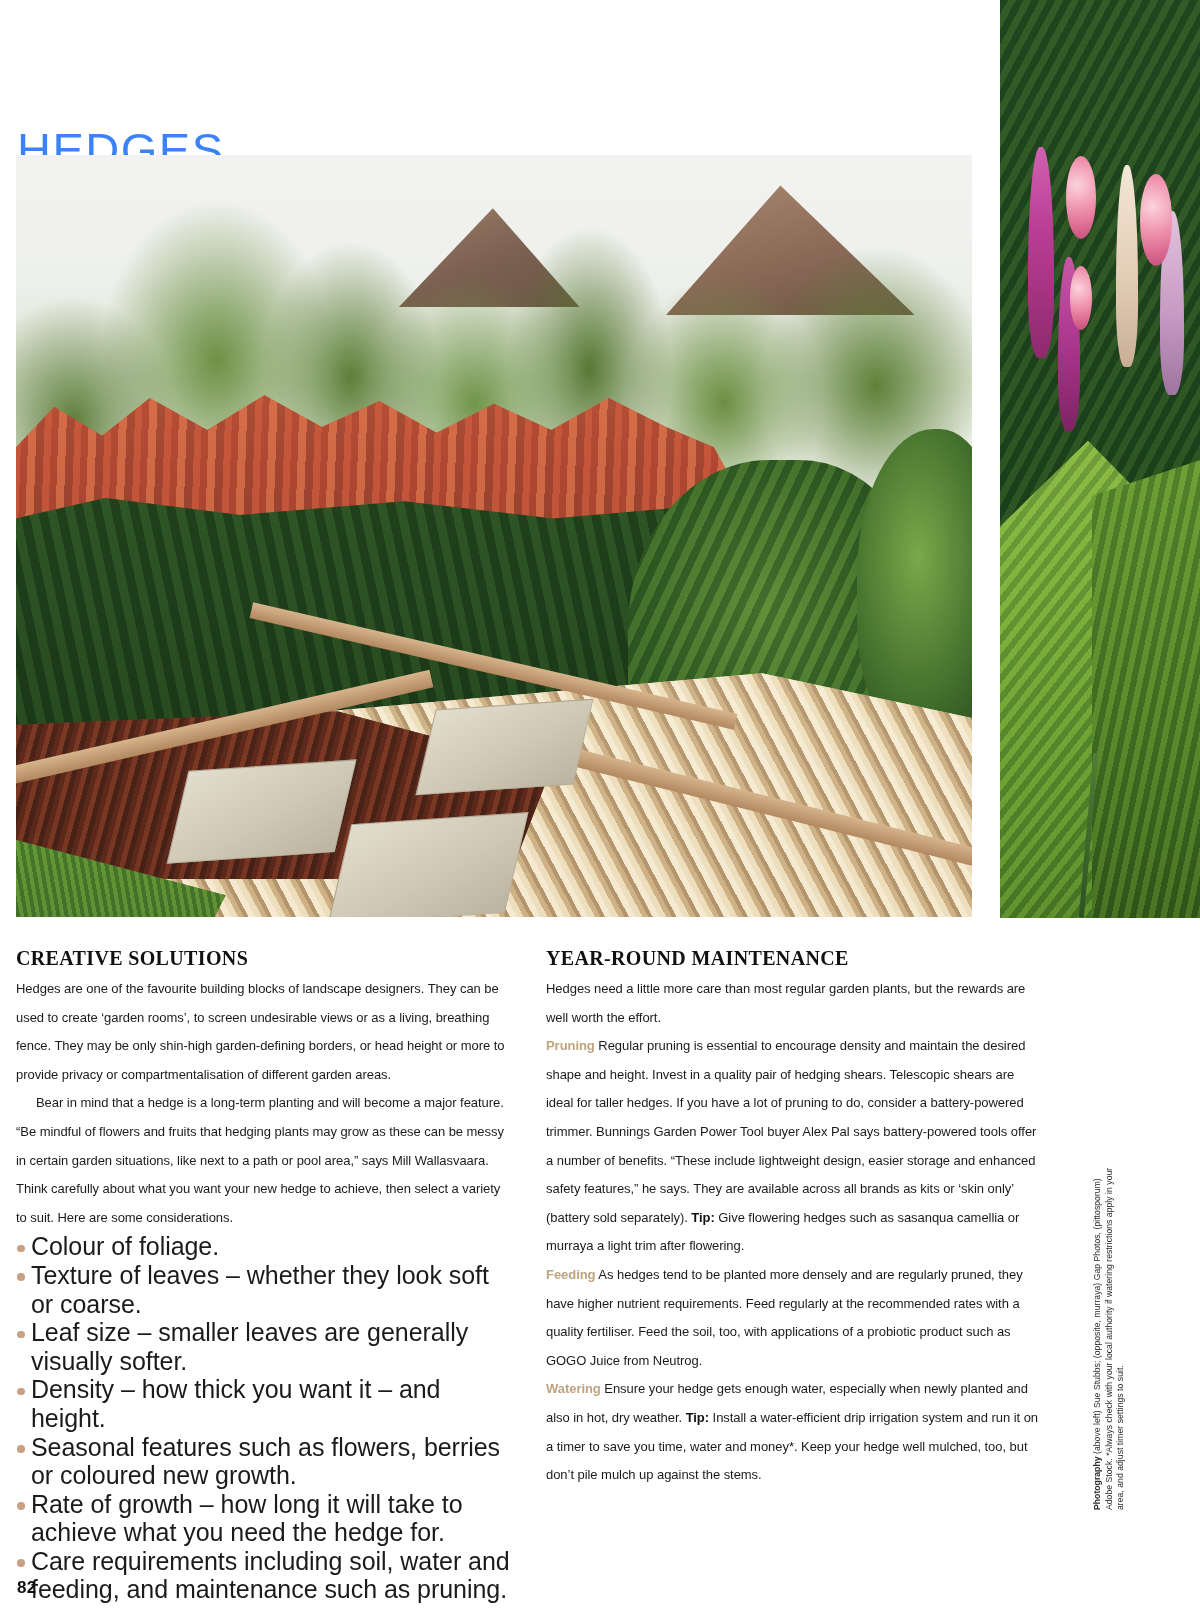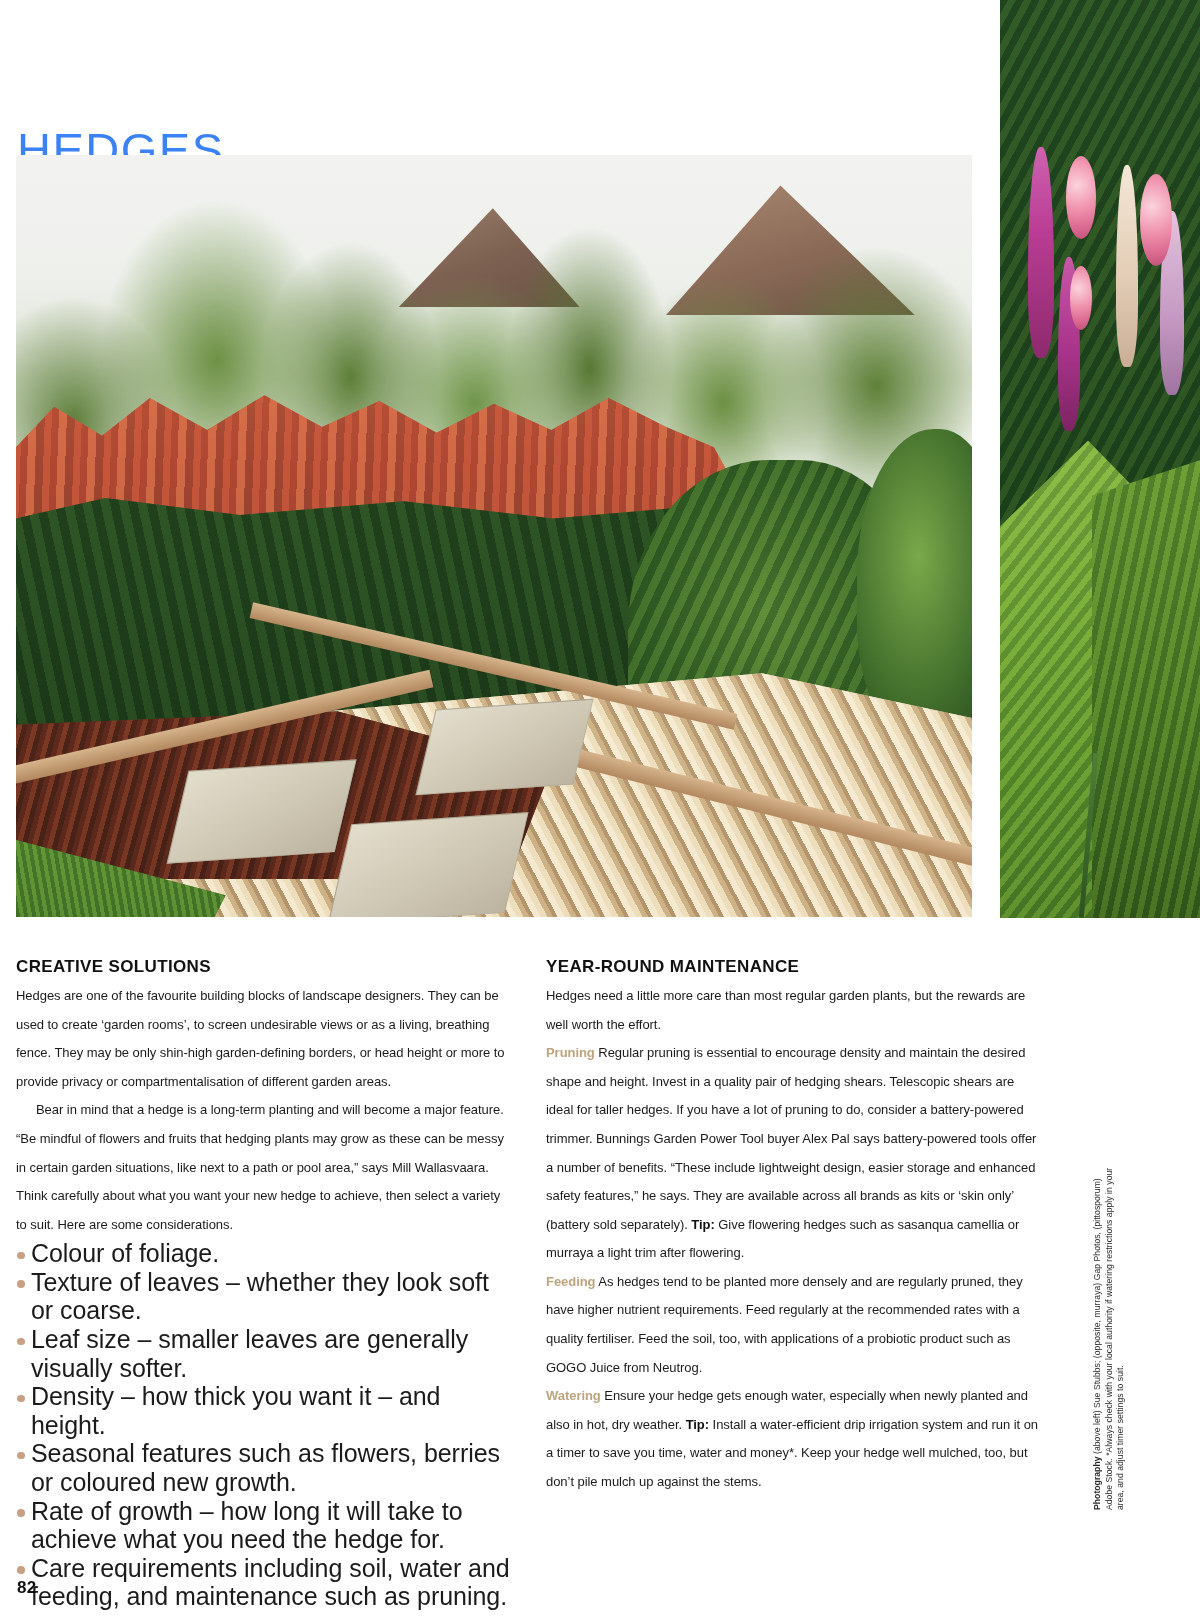--- a/index.html
+++ b/index.html
@@ -228,26 +228,27 @@
   }
   .col {
     position: absolute;
     top: 0;
     width: 494px;
   }
   .col-left  { left: 0px; }
   .col-right { left: 530px; }
 
   .kicker {
-    font-size: 17px;
+    font-size: 20px;
     font-weight: 700;
     letter-spacing: 0.35px;
     color: #111111;
-    margin: 14px 0 3px 0;
+    margin: 3px 0 3px 0;
     line-height: 1.35;
+    font-family: Liberation Serif, serif;
   }
   .body-p {
     font-size: 13px;
     line-height: 28.6px;
     margin: 0;
     color: #1b1b1b;
     letter-spacing: -0.05px;
   }
   .body-p.indent { text-indent: 20px; }
 

